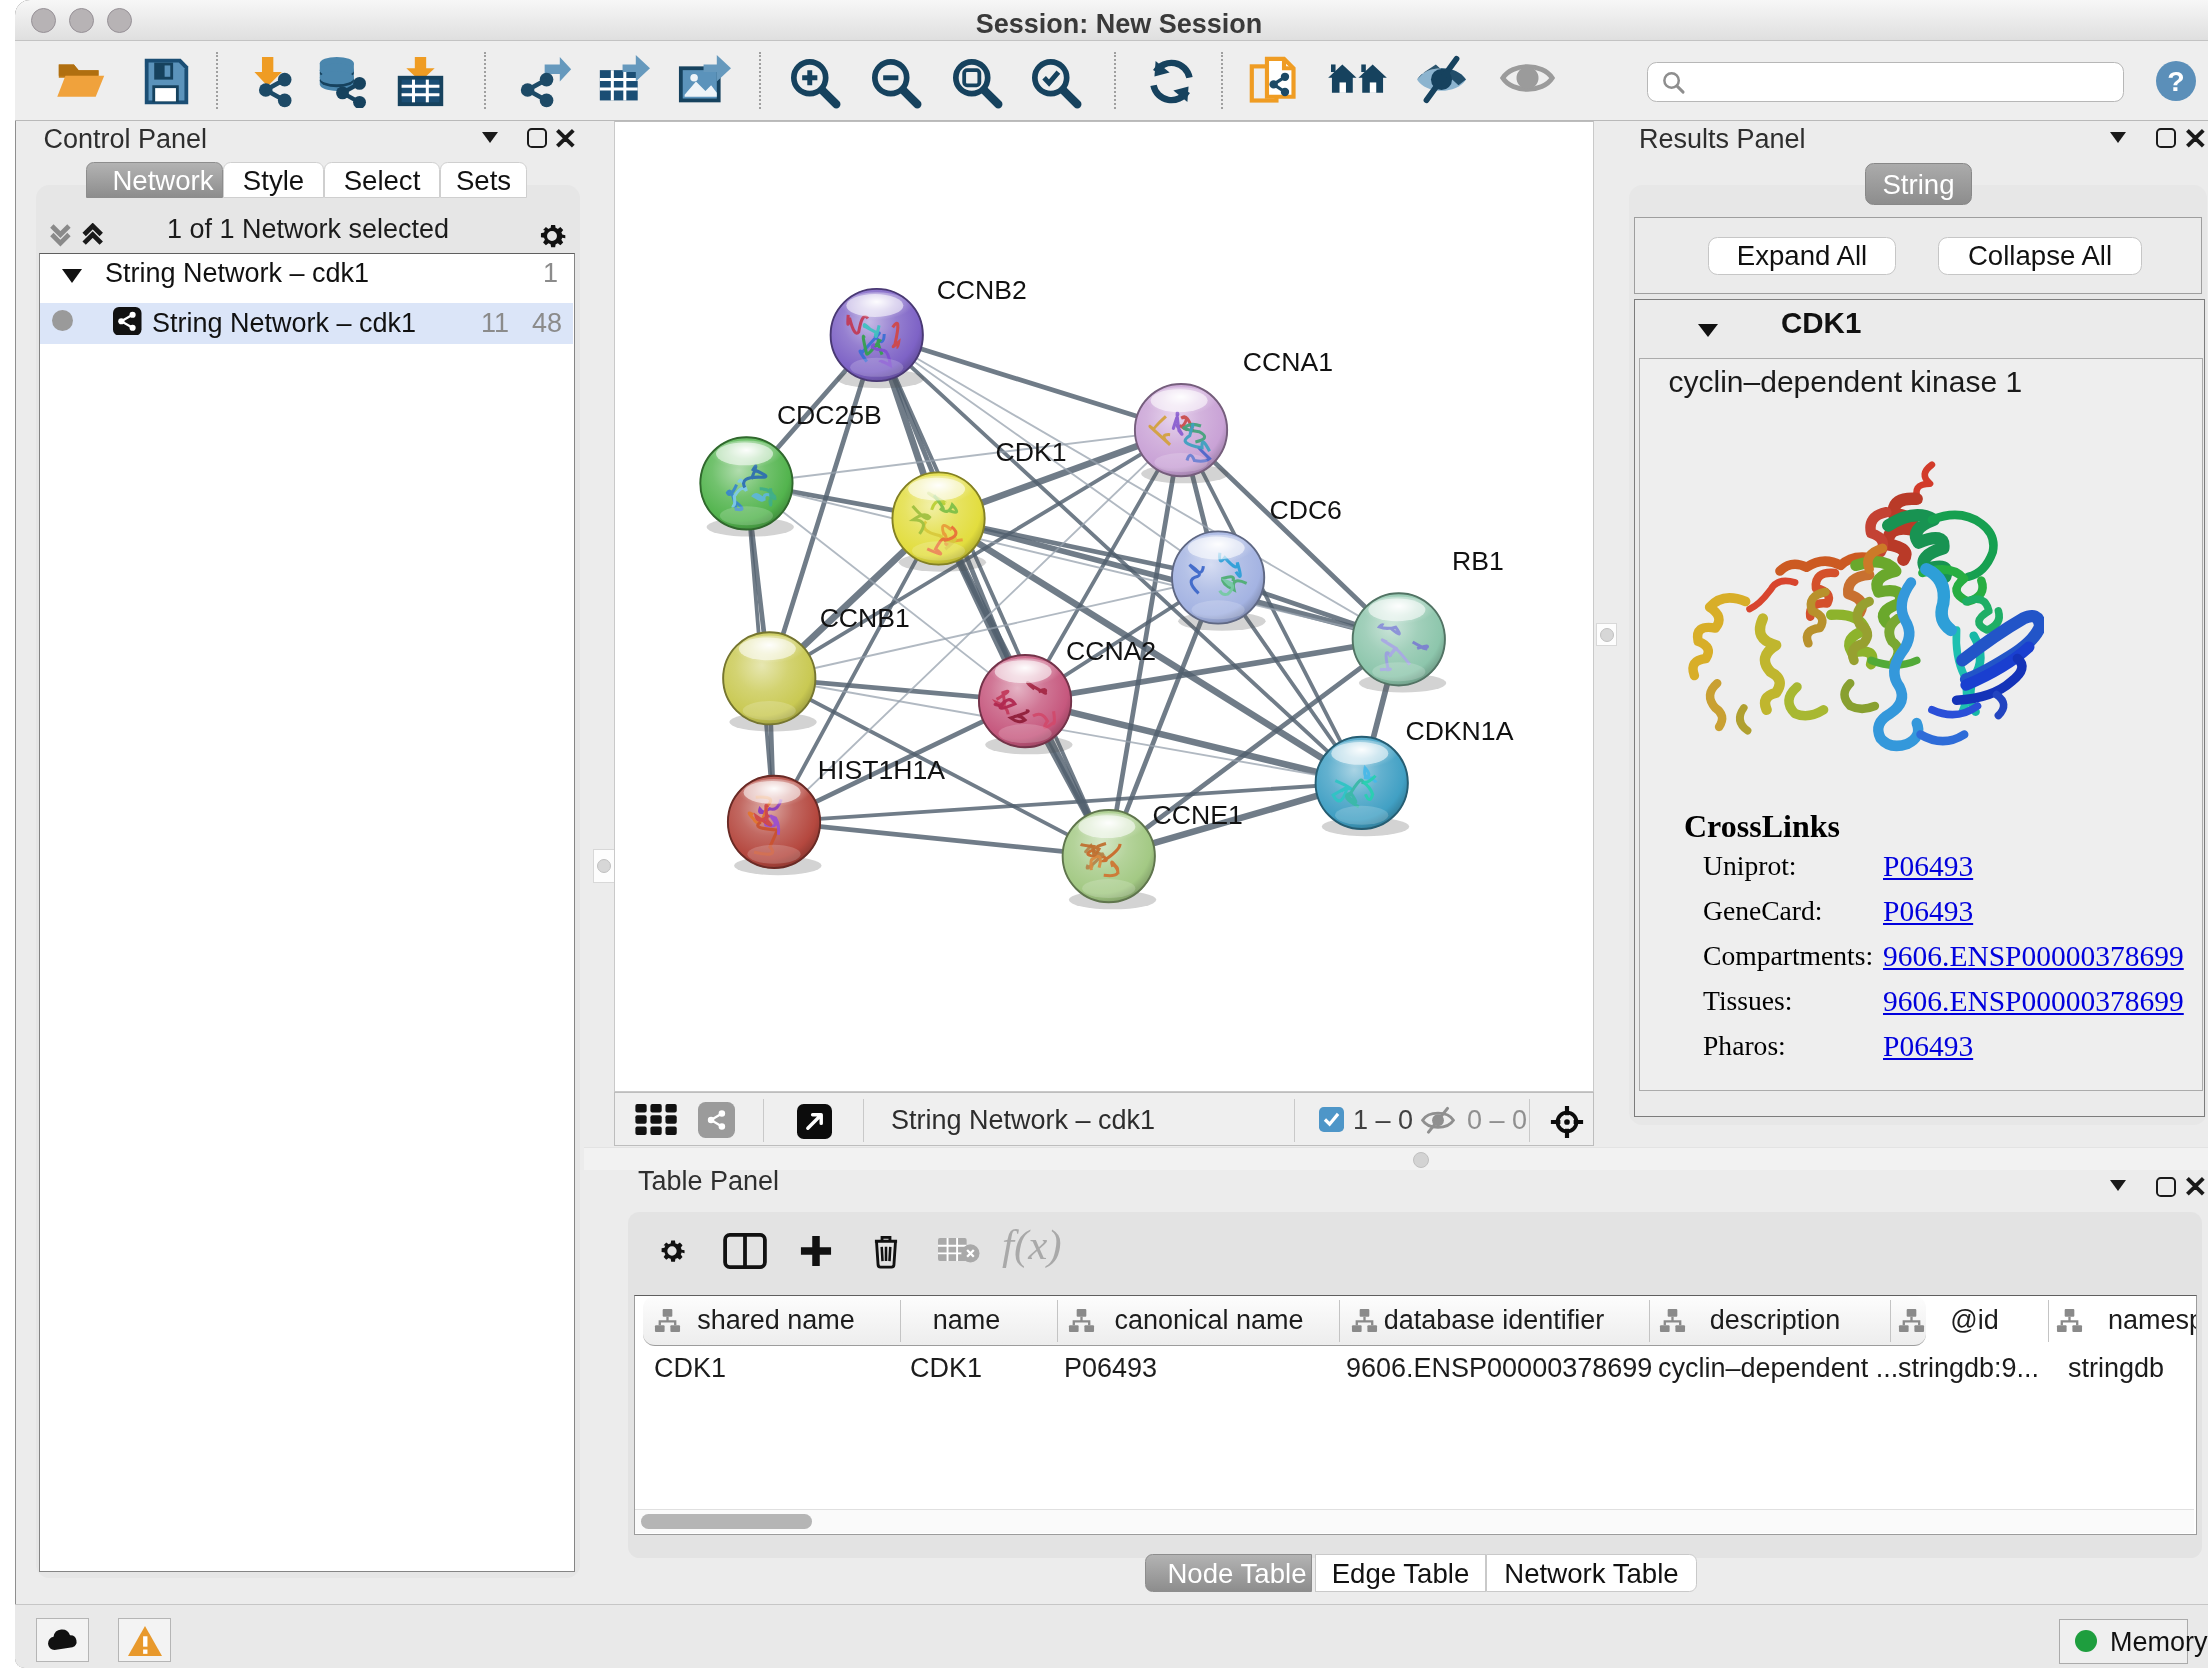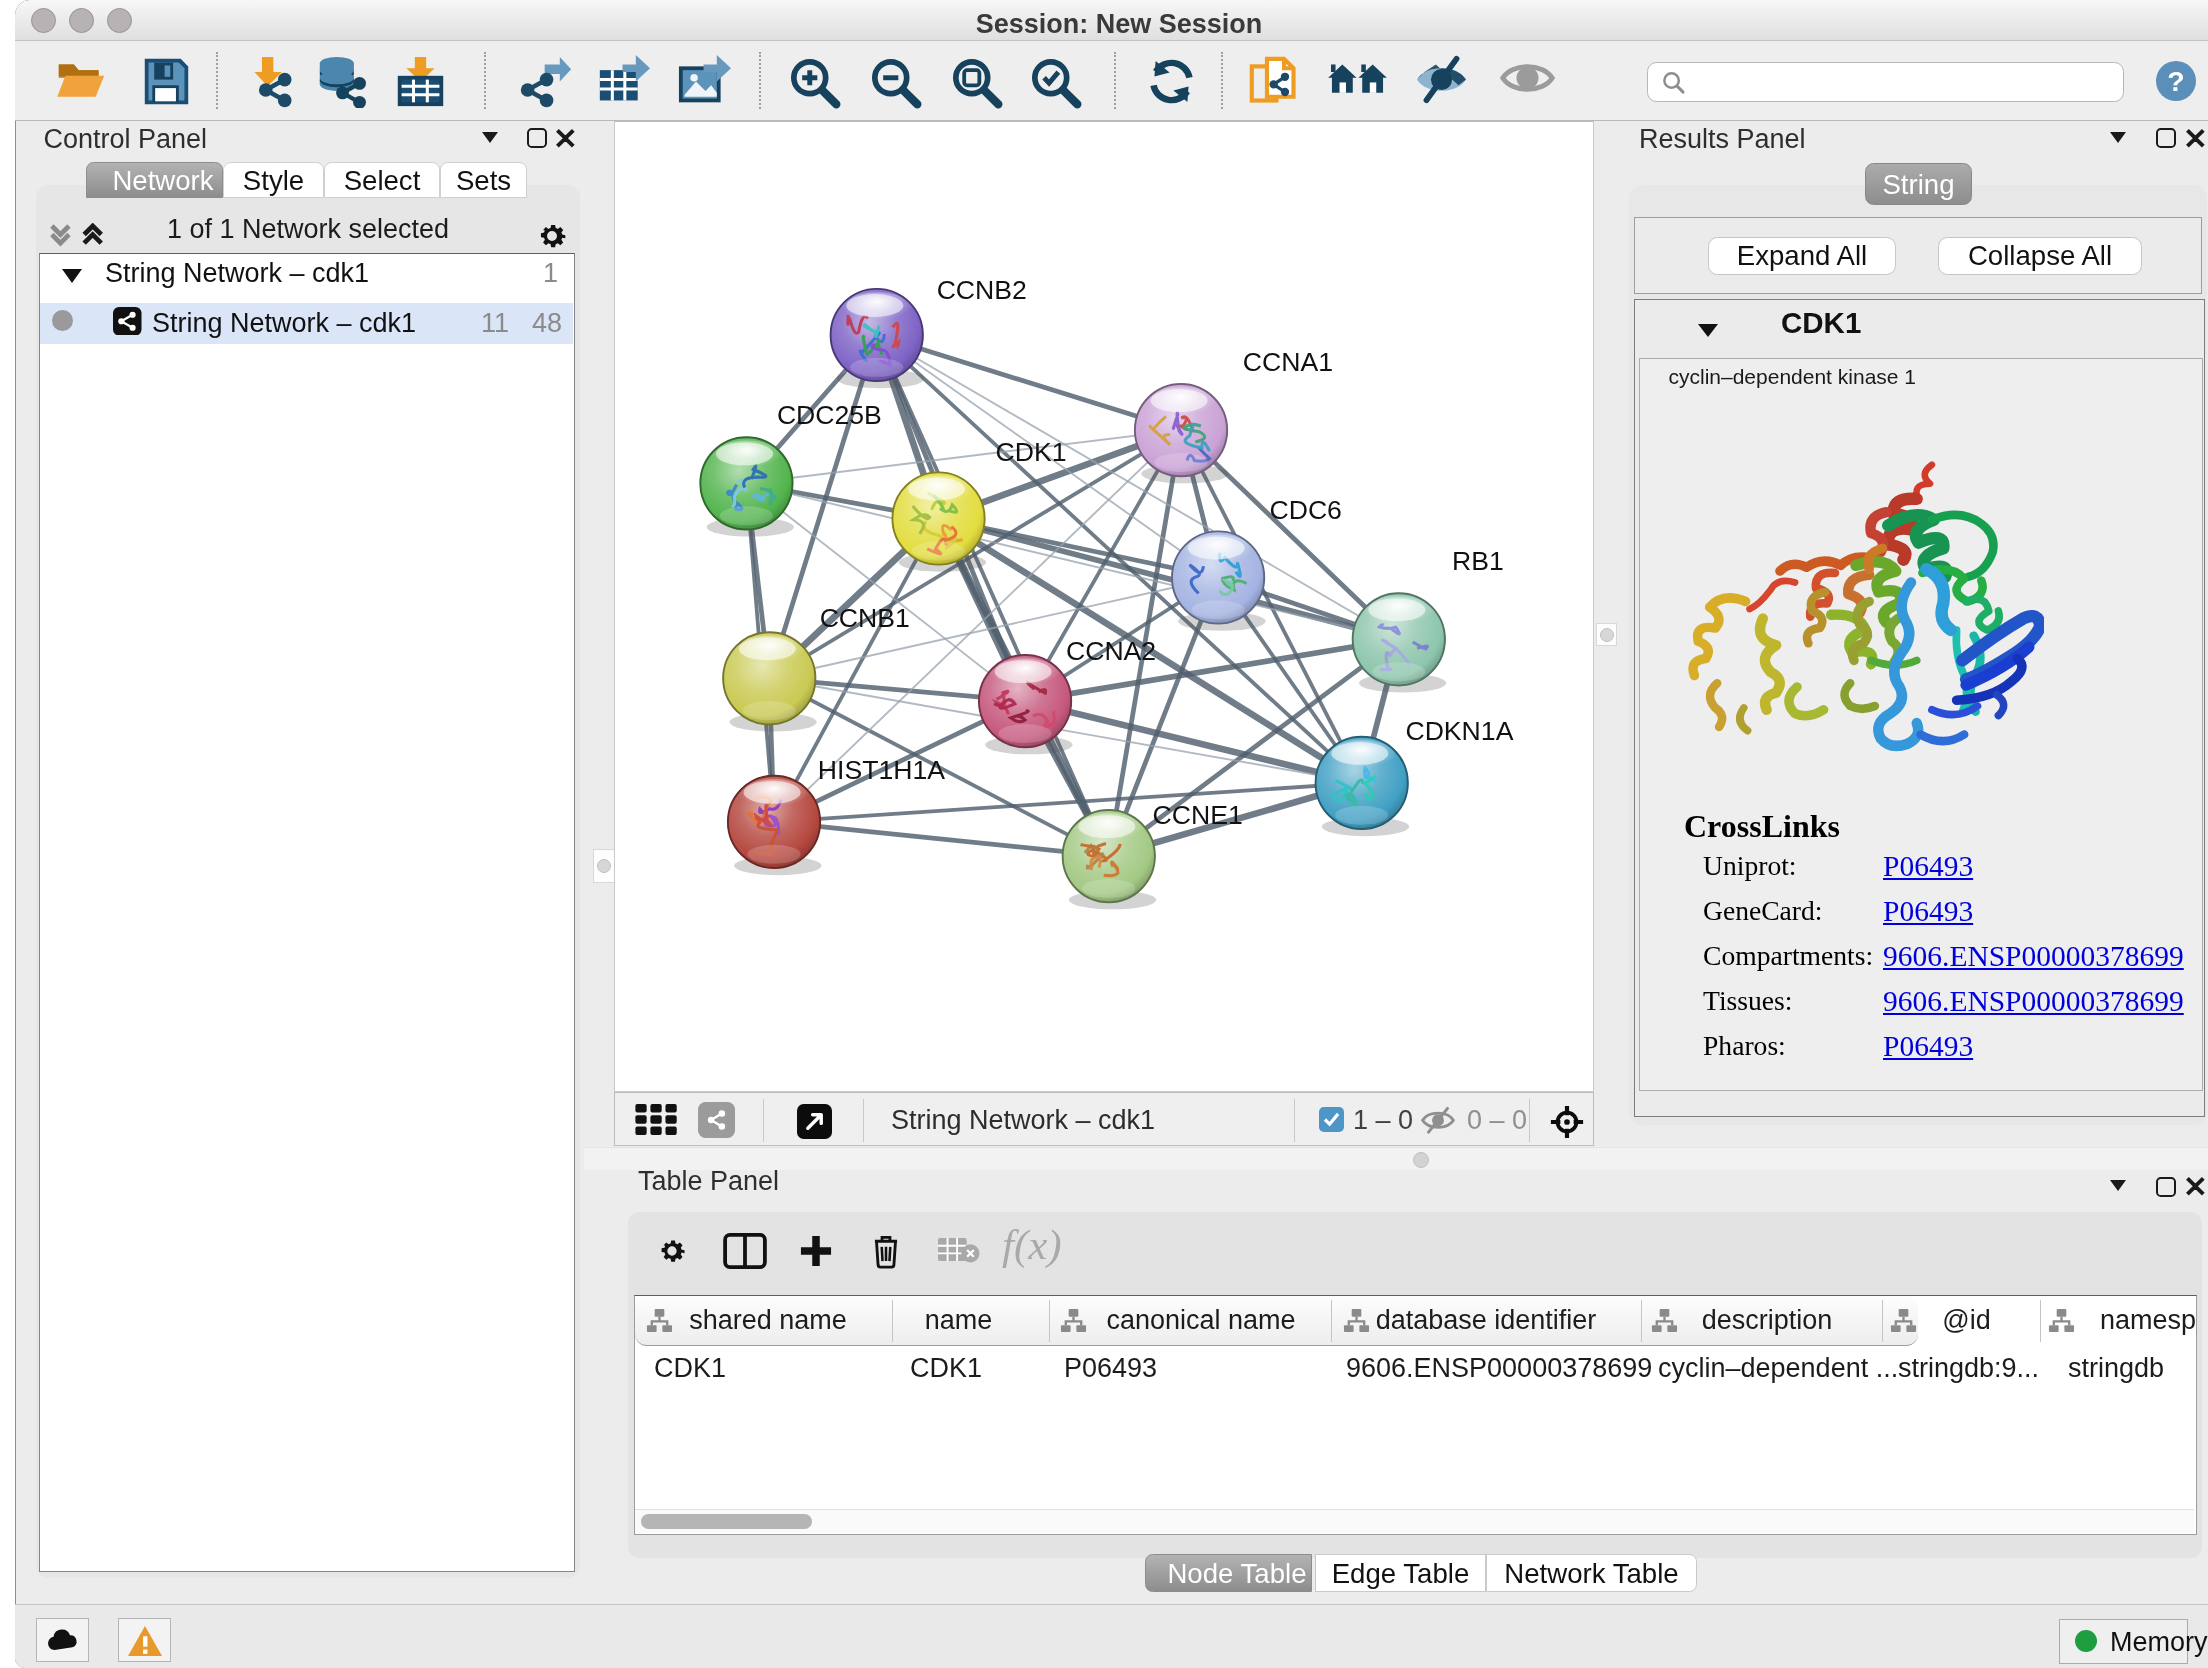--- a/index.html
+++ b/index.html
@@ -37,21 +37,21 @@
   #rp-box{left:1614px;top:185px;width:578px;height:940px;background:#e7e7e7;border-radius:13.3px;}
   #rp-inner1{left:1619px;top:217px;width:568px;height:77px;background:#ebebeb;border:1.9px solid #9e9e9e;box-sizing:border-box;}
   #rp-inner2{left:1619px;top:299px;width:571px;height:818px;background:#ebebeb;border:1.9px solid #7c7c7c;box-sizing:border-box;}
   #rp-content{left:1624px;top:358px;width:564px;height:733px;background:#eeeeee;border:1.9px solid #ababab;box-sizing:border-box;}
   .btnw{background:#fff;border:1.9px solid #c6c6c6;border-radius:9.5px;font-size:27.6px;color:#111;text-align:center;}
   .serif{font-family:"Liberation Serif",serif;}
   a.xl{color:#0000dd;font-family:"Liberation Serif",serif;font-size:29.5px;text-decoration:underline;}
   
   #tp-box{left:613px;top:1212px;width:1574px;height:346px;background:#e3e3e3;border-radius:11.4px;}
   #tp-table{left:619px;top:1295px;width:1563px;height:240px;background:#fff;border:1px solid #9c9c9c;border-top:1.9px solid #5f5f5f;box-sizing:border-box;}
-  #tp-head{left:0px;top:0px;width:1283px;height:49px;background:linear-gradient(#fdfdfd,#ededed);border-bottom:1.9px solid #9c9c9c;border-radius:12px;}
+  #tp-head{left:8px;top:0px;width:1283px;height:49px;background:linear-gradient(#fdfdfd,#ededed);border-bottom:1.9px solid #9c9c9c;border-radius:12px;}
   .th{position:absolute;top:0;height:49px;font-size:27px;color:#1c1c1c;line-height:49px;text-align:center;}
   .thsep{position:absolute;top:3.8px;width:0;height:42px;border-left:1.9px solid #c4c4c4;}
   .td{position:absolute;top:57px;font-size:27px;color:#1c1c1c;}
   .tabbtn{position:absolute;height:38px;border:1px solid #c9c9c9;background:#fff;font-size:27.6px;color:#111;
      text-align:center;line-height:38px;box-sizing:border-box;}
   
   #statusbar{left:0;top:1604px;width:2208px;height:65px;background:#e9e9e9;border-top:1px solid #c6c6c6;}
   .sbtn{background:#f3f3f3;border:1.9px solid #b5b5b5;}
 </style>
 </head>
@@ -630,21 +630,21 @@
          color:#fff;font-size:27.6px;text-align:center;line-height:42px;box-sizing:border-box;">String</div>
     <div id="rp-inner1" class="abs">
       <div class="abs btnw" style="left:73px;top:19px;width:186px;height:36px;line-height:36px;">Expand All</div>
       <div class="abs btnw" style="left:303px;top:19px;width:202px;height:36px;line-height:36px;">Collapse All</div>
     </div>
     <div id="rp-inner2" class="abs">
       <div class="abs" style="left:63px;top:24px;width:0;height:0;border-left:10.5px solid transparent;border-right:10.5px solid transparent;border-top:13.3px solid #111;"></div>
       <div class="abs" style="left:146px;top:5.7px;font-size:29.5px;font-weight:bold;color:#111;">CDK1</div>
     </div>
     <div id="rp-content" class="abs">
-      <div class="abs" style="left:28.5px;top:5.7px;font-size:21px;color:#1a1a1a;">cyclin–dependent kinase 1</div>
+      <div class="abs" style="left:28.5px;top:5.7px;font-size:30px;color:#1a1a1a;">cyclin–dependent kinase 1</div>
       <svg id="protein" class="abs" style="left:43px;top:100px;" width="361" height="304" viewBox="0 0 380 320">
         <g fill="none" stroke-linecap="round" stroke-linejoin="round">
 
           <path d="M262 6 q-14 10 -2 20 q-20 0 -12 18" stroke="#d23b2a" stroke-width="7"></path>
 
           <path d="M246 42 q-26 -2 -24 16 q24 2 18 16 q-26 -4 -24 16 q24 4 16 16" stroke="#b93a28" stroke-width="13"></path>
           <path d="M214 56 q-20 4 -16 22 q18 6 10 20" stroke="#c44233" stroke-width="11"></path>
 
           <path d="M206 106 q-26 -8 -40 6 q-18 -10 -36 2 q-16 -8 -28 4" stroke="#cc5a22" stroke-width="10"></path>
           <path d="M196 122 q-24 2 -22 20 q20 6 12 20" stroke="#c87030" stroke-width="11"></path>

